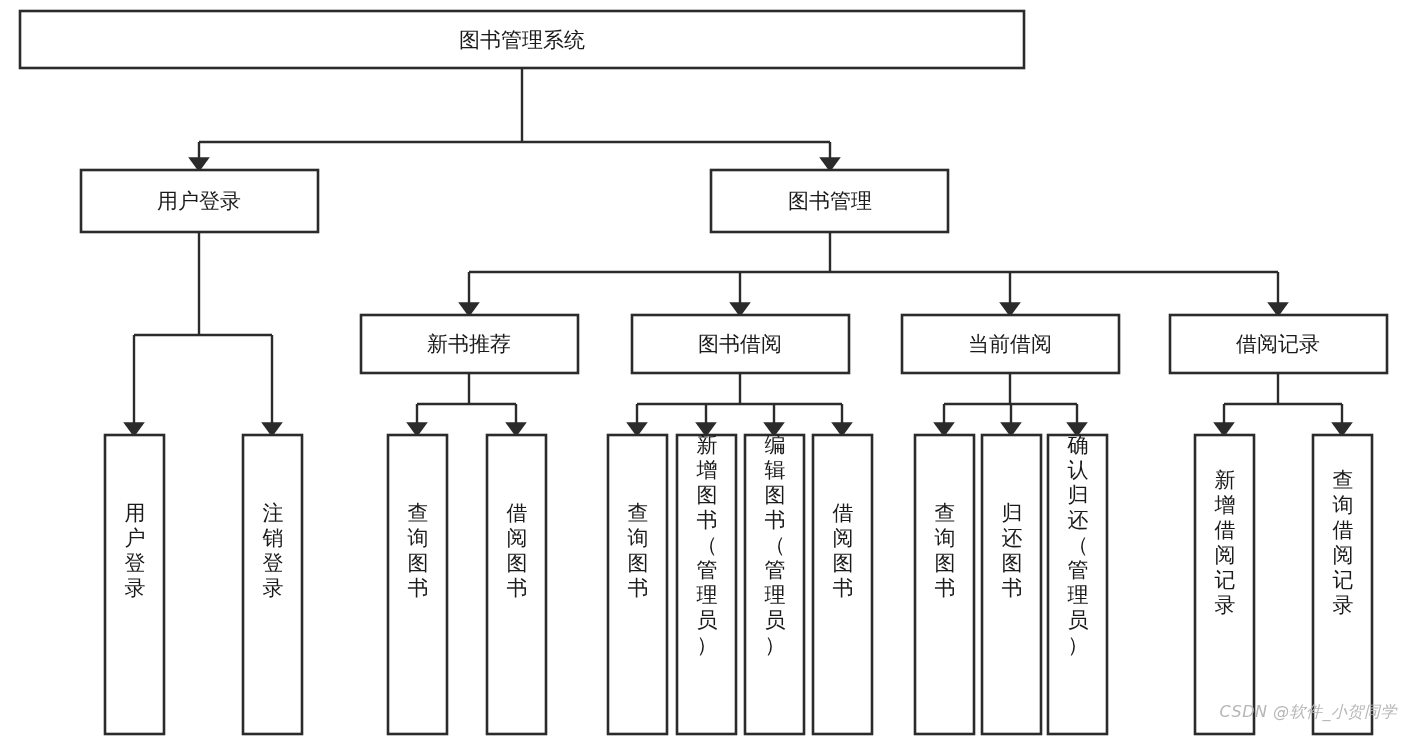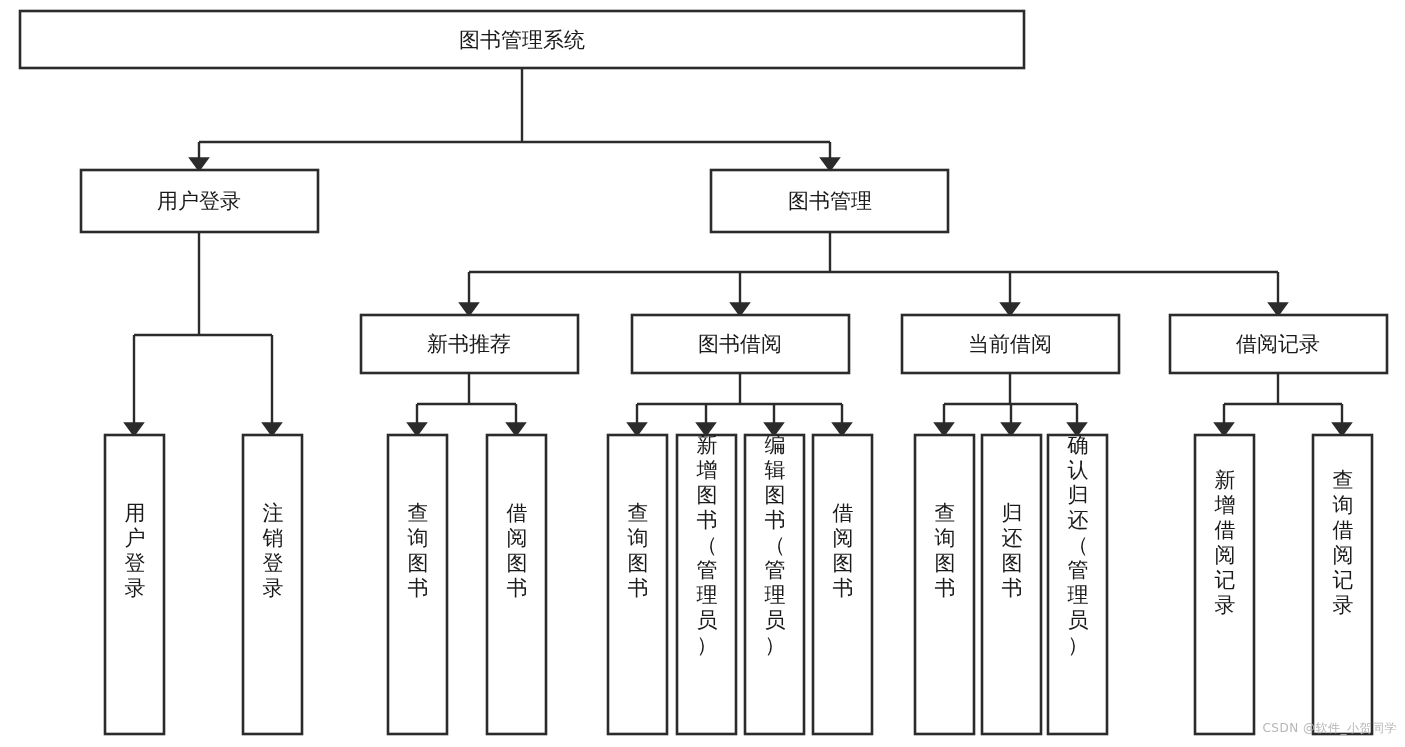--- a/index.html
+++ b/index.html
@@ -41,26 +41,27 @@
     text-anchor: middle;
   }
   .link-line {
     stroke: #2b2b2b;
     stroke-width: 2.4;
     fill: none;
   }
   .watermark {
     position: absolute;
     right: 8px;
-    bottom: 10px;
-    font-family: "DejaVu Sans", "Liberation Sans", sans-serif;
-    font-size: 12px;
+    bottom: 24px;
+    font-family: "DejaVu Sans", "Liberation Sans", sans-serif;
+    font-size: 16px;
     color: #b6b6b6;
     white-space: nowrap;
     letter-spacing: 0.5px;
+    font-style: italic;
   }
 </style>
 </head>
 <body>
 
 <svg id="diagram" viewBox="0 0 1405 747" xmlns="http://www.w3.org/2000/svg">
 
   <defs>
     <marker id="arrowhead" markerWidth="9" markerHeight="9" refX="2.4" refY="4.5" orient="auto" markerUnits="strokeWidth">
       <path d="M0,0 L0,9 L6.2,4.5 z" fill="#2b2b2b"></path>

